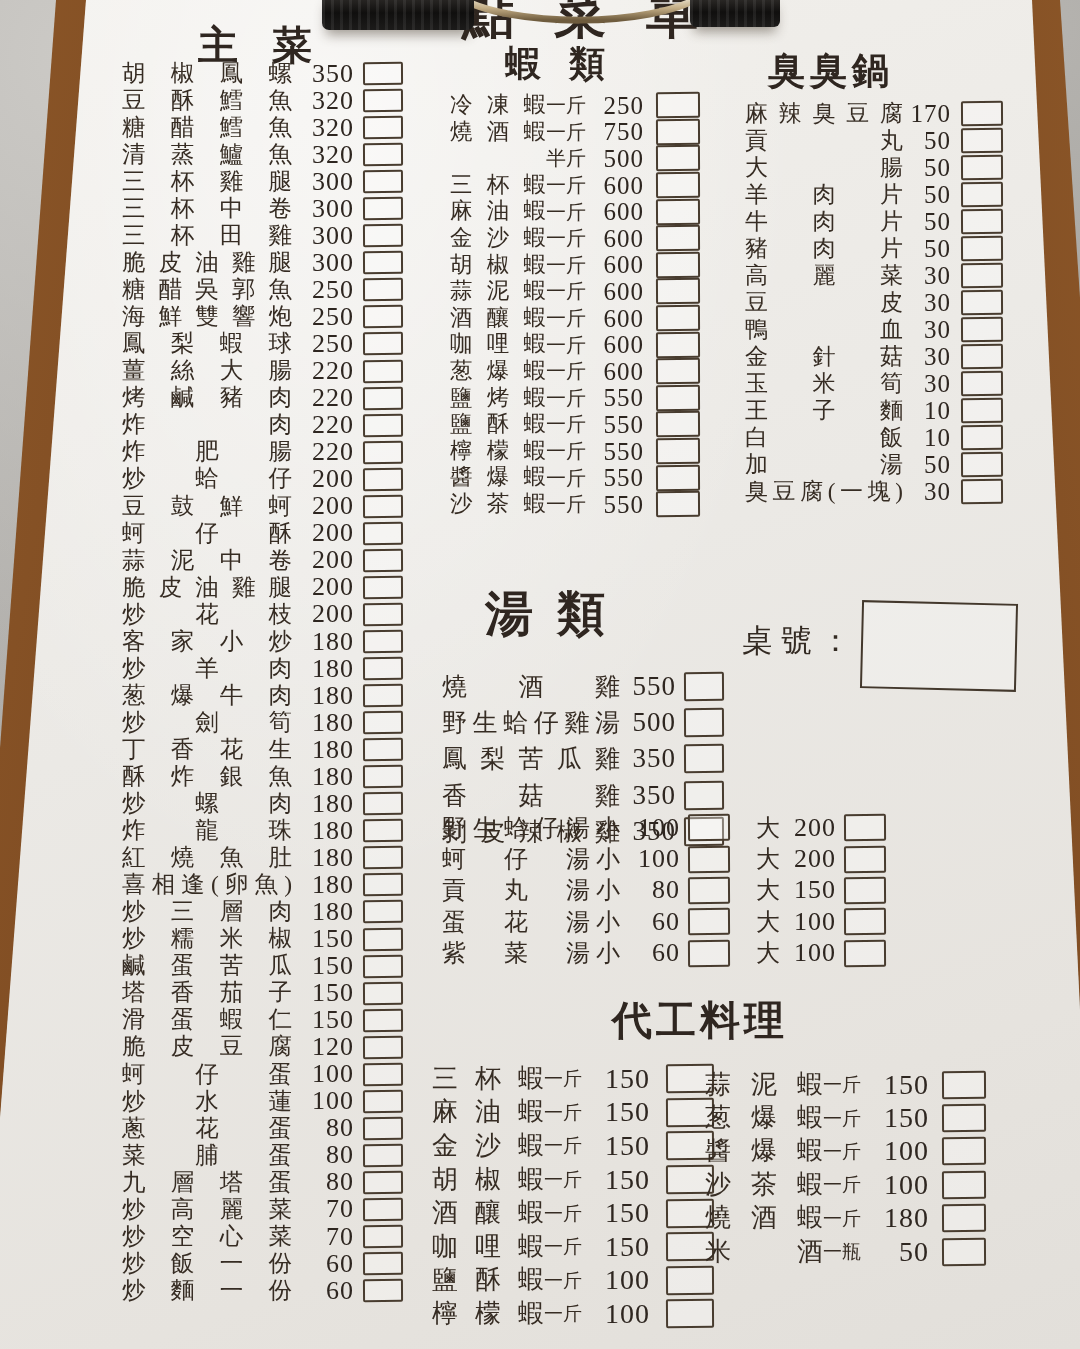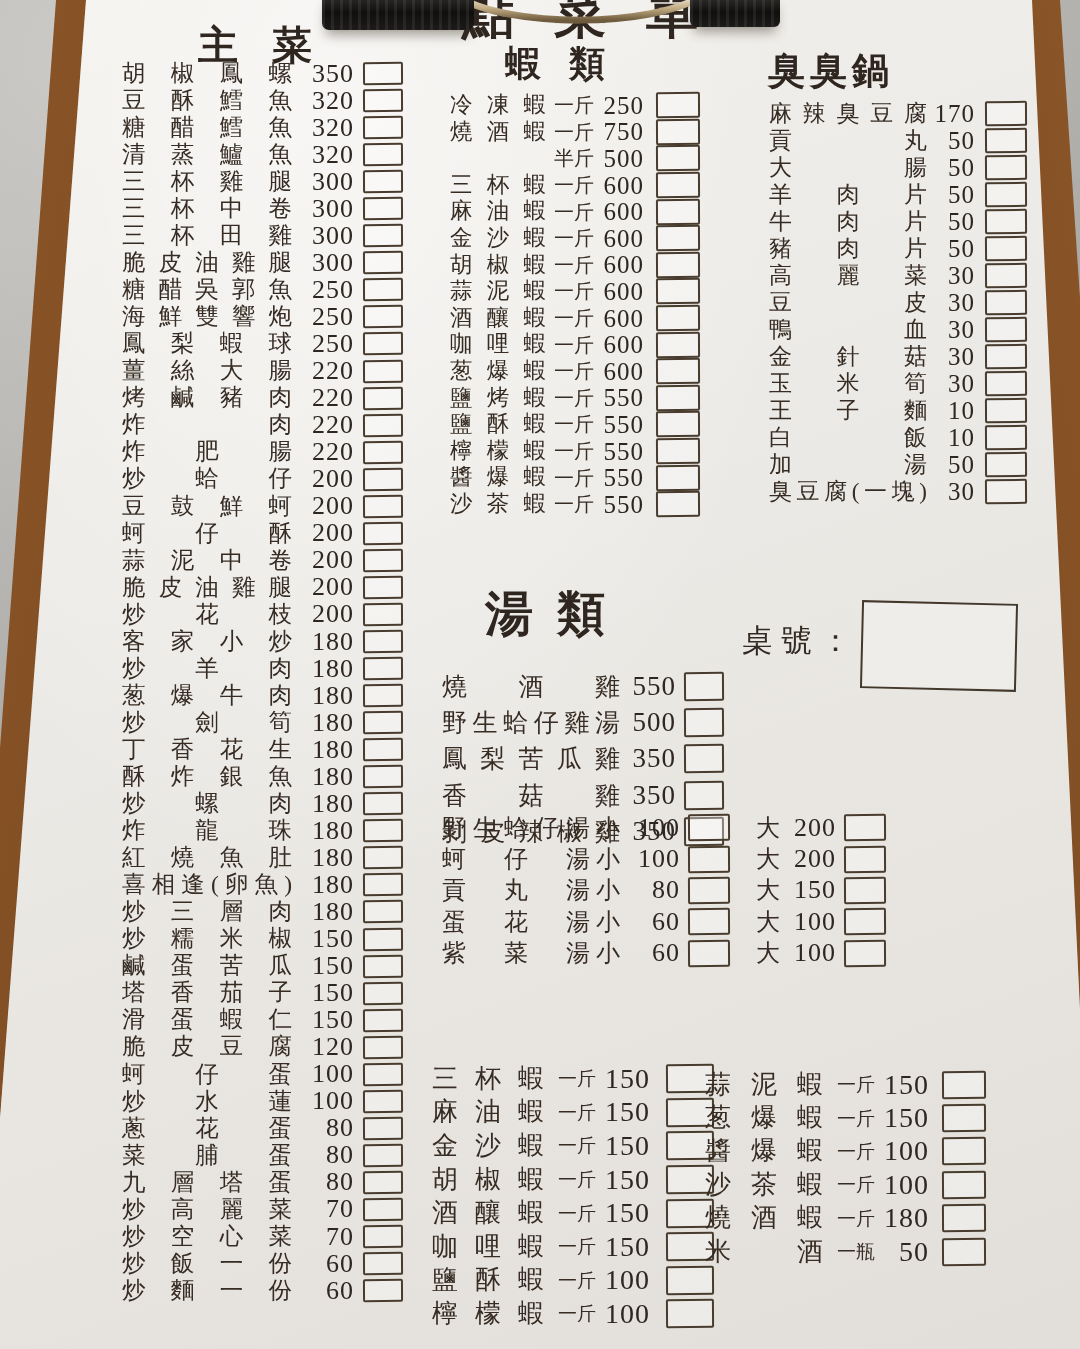--- a/index.html
+++ b/index.html
@@ -44,35 +44,35 @@
   #soup-header{left:485px;top:590px;font-size:48px;letter-spacing:24px;}
   #custom-header{left:612px;top:1000px;font-size:40px;letter-spacing:4px;}
 
   .list{position:absolute;z-index:3;font-family:Liberation Serif, serif;}
   .row{display:flex;align-items:center;height:var(--rh);}
   .iname{
     display:inline-block;width:var(--nw);font-size:var(--nf);line-height:1;
     color:#362c23;text-align:justify;text-align-last:justify;text-justify:inter-character;
     white-space:nowrap;flex:none;
   }
-  .unit{display:inline-block;width:var(--uw,0px);font-size:var(--uf,20px);color:#362c23;text-align:right;flex:none;line-height:1;}
+  .unit{display:inline-block;width:var(--uw,0px);font-size:var(--uf,20px);color:#362c23;text-align:left;flex:none;line-height:1;}
   .price{display:inline-block;width:var(--pw);font-size:var(--pf);color:#2e2620;text-align:right;flex:none;line-height:1;letter-spacing:1px;}
   .cbx{
     width:var(--cw);height:var(--ch);flex:none;margin-left:var(--cm);
     border:2.5px solid #483c2f;border-radius:2px;background:rgba(255,255,255,.35);
     transform:rotate(-.4deg);
   }
   .szlab{display:inline-block;font-size:24px;color:#362c23;flex:none;margin-left:6px;line-height:1;}
   .szlab.lg{margin-left:26px;}
   .price.sp{width:60px;}
   .price.lp{width:56px;}
 
   #main-list{left:122px;top:60px;--rh:27.05px;--nw:170px;--nf:23.5px;--pw:62px;--pf:26px;--cw:36px;--ch:19px;--cm:9px;}
   #shrimp-list{left:450px;top:92px;--rh:26.6px;--nw:96px;--nf:22.5px;--uw:48px;--uf:20px;--pw:50px;--pf:25px;--cw:40px;--ch:22px;--cm:12px;}
-  #stinky-list{left:745px;top:100px;margin-left:24px;--rh:27px;--nw:158px;--nf:23px;--pw:48px;--pf:25px;--cw:38px;--ch:21px;--cm:10px;}
+  #stinky-list{left:745px;top:100px;--rh:27px;--nw:158px;--nf:23px;--pw:48px;--pf:25px;--cw:38px;--ch:21px;--cm:10px;}
   #soup-list{left:442px;top:628px;margin-top:40px;--rh:36.4px;--nw:178px;--nf:25px;--pw:56px;--pf:27px;--cw:36px;--ch:25px;--cm:8px;}
   #soup-sized-list{left:442px;top:812px;--rh:31.4px;--nw:148px;--nf:24px;--pw:62px;--pf:26px;--cw:38px;--ch:23px;--cm:8px;}
   #custom-left-list{left:432px;top:1062px;--rh:33.6px;--nw:112px;--nf:26px;--uw:52px;--uf:19px;--pw:54px;--pf:28px;--cw:44px;--ch:25px;--cm:16px;}
   #custom-right-list{left:705px;top:1068px;--rh:33.4px;--nw:118px;--nf:26px;--uw:52px;--uf:19px;--pw:54px;--pf:28px;--cw:40px;--ch:24px;--cm:13px;}
 
   
   #table-number{position:absolute;left:742px;top:622px;z-index:3;display:flex;align-items:flex-start;}
   #table-number-label{font-size:31px;letter-spacing:8px;color:#332a22;line-height:1.2;white-space:nowrap;}
   #table-number-box{
     width:152px;height:84px;margin-left:2px;margin-top:-20px;
@@ -102,20 +102,21 @@
   <div id="board-edge-right" class="board-edge"></div>
 
   <div id="paper"></div>
 
   <div id="menu-title" class="hdr hdr-sans">點菜單</div>
 
   <div id="main-header" class="hdr">主菜</div>
   <div id="shrimp-header" class="hdr">蝦類</div>
   <div id="stinky-header" class="hdr hdr-sans">臭臭鍋</div>
   <div id="soup-header" class="hdr">湯類</div>
+  <div id="custom-header" class="hdr hdr-sans">代工料理</div>
 
   <div id="main-list" class="list">
       <div class="row">
         <span class="iname">胡椒鳳螺</span>
         <span class="price">350</span>
         <span class="cbx"></span>
       </div>
       <div class="row">
         <span class="iname">豆酥鱈魚</span>
         <span class="price">320</span>

